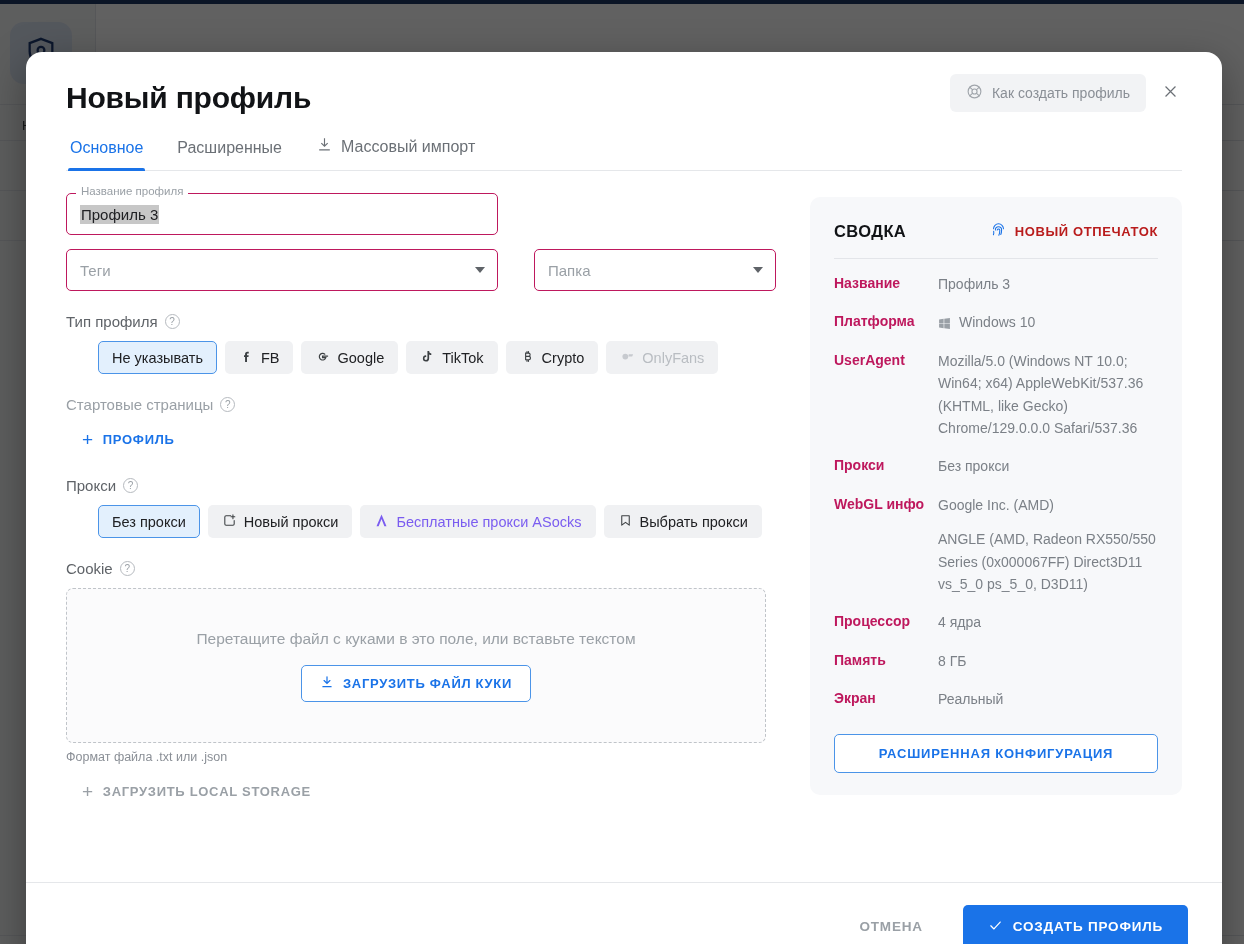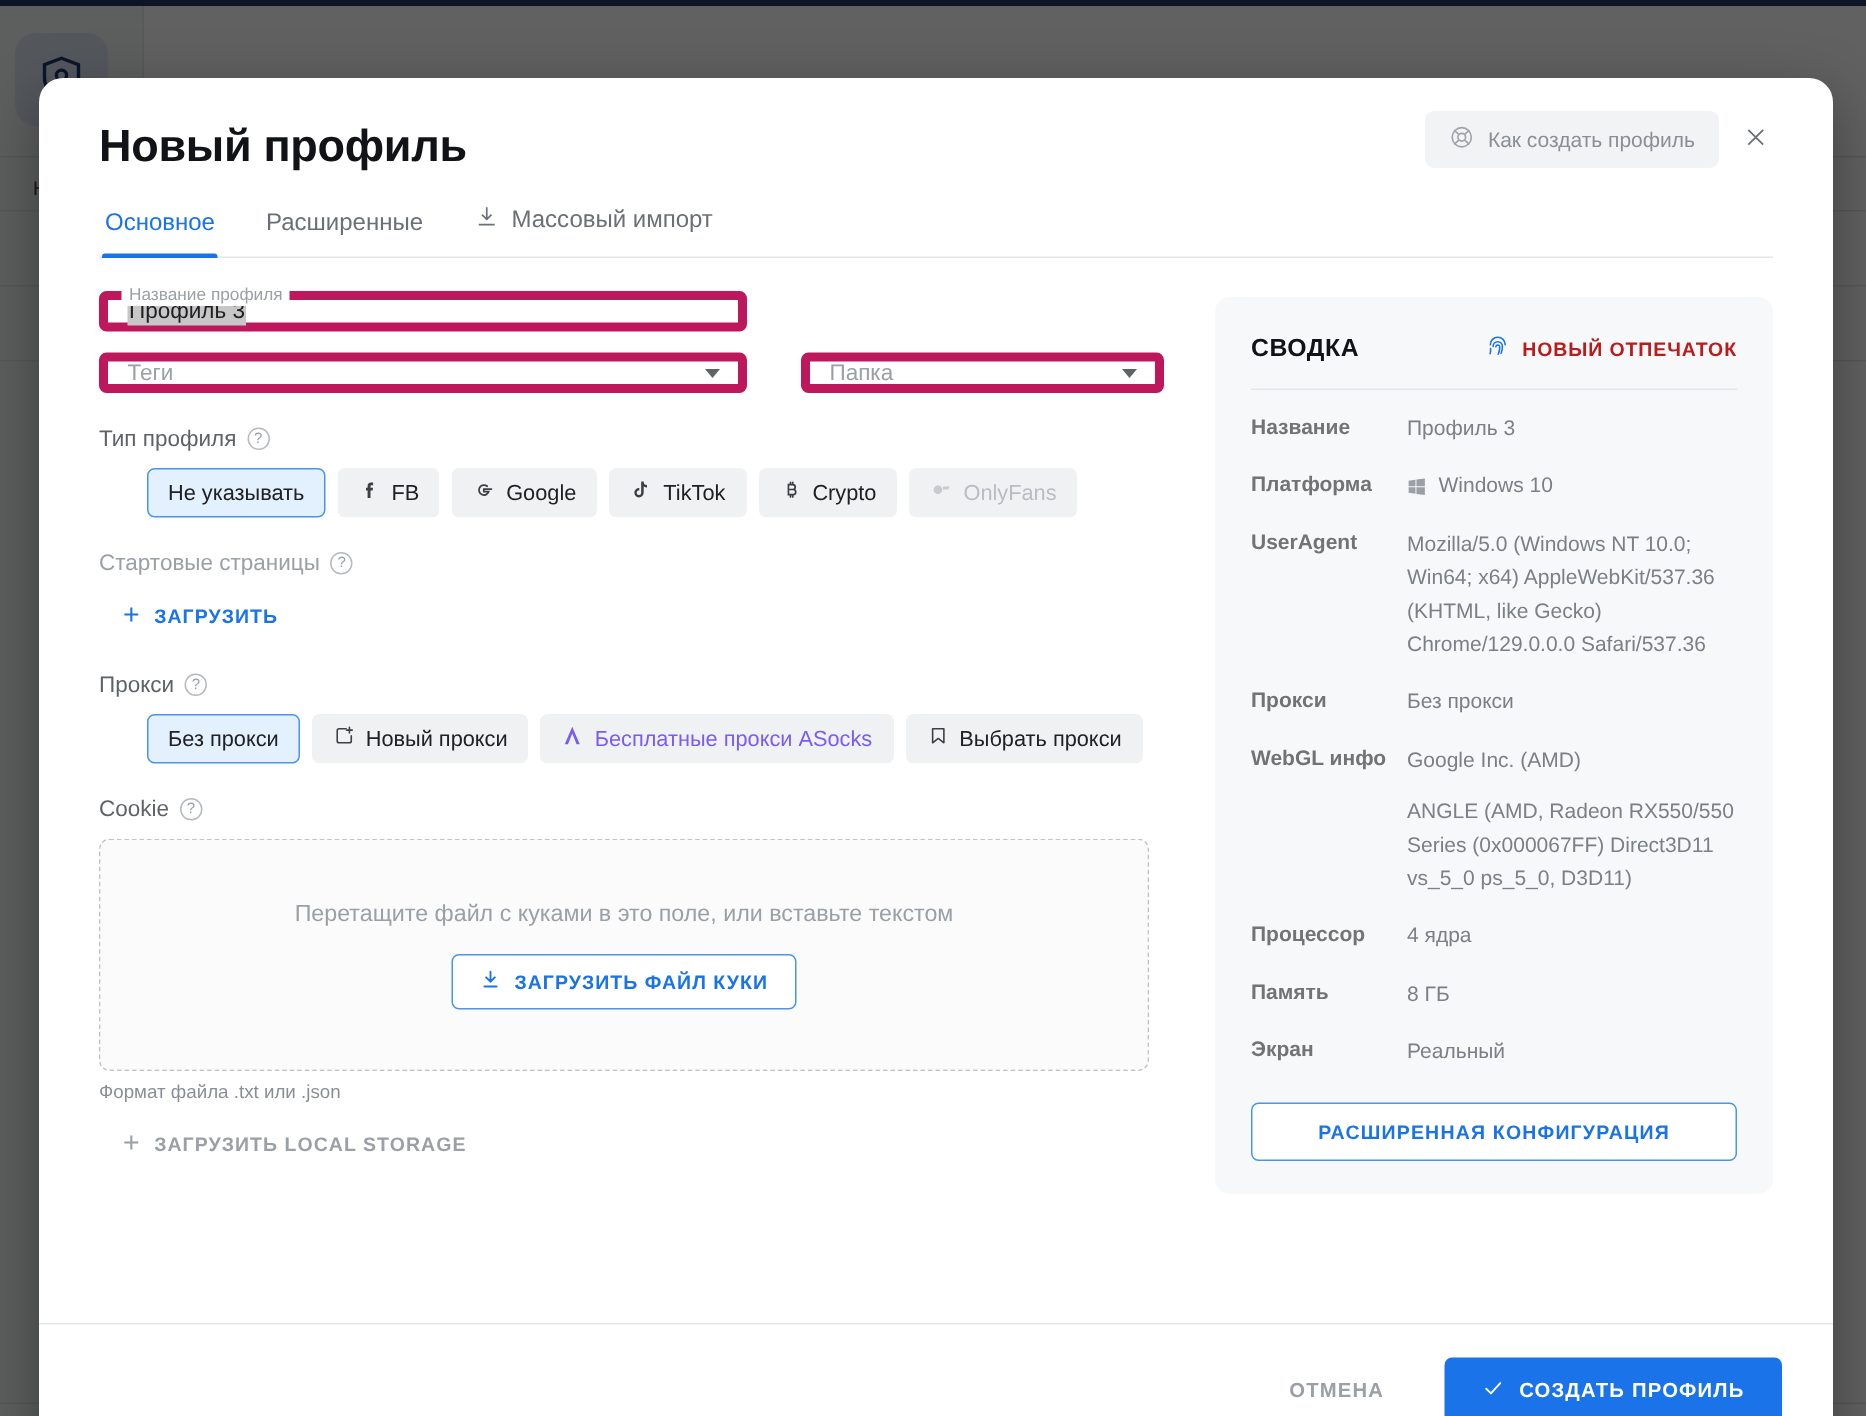--- a/index.html
+++ b/index.html
@@ -123,22 +123,22 @@
     gap: 44px;
     overflow: hidden;
   }
   .col-left { width: 700px; flex: 0 0 auto; }
   .col-right { flex: 1 1 auto; padding-top: 4px; }
 
   
   .field-row { display: flex; gap: 36px; margin-bottom: 14px; }
   .field {
     position: relative;
-    height: 27px;
-    border: 6px solid #be185d;
+    height: 42px;
+    border: 1px solid #be185d;
     border-radius: 5px;
     display: flex; align-items: center;
     padding: 0 13px;
     background: #fff;
     cursor: text;
   }
   .field.w-lg { width: 432px; flex: 0 0 auto; }
   .field.w-sm { width: 242px; flex: 0 0 auto; }
   .field-legend {
     position: absolute; top: -8px; left: 9px;
@@ -243,21 +243,21 @@
     display: flex; align-items: center; gap: 8px;
     background: none; border: none; cursor: pointer; font-family: inherit;
     font-size: 13px; font-weight: 700; letter-spacing: 0.6px;
     color: #b91c1c; padding: 0;
   }
   .fingerprint-btn svg { width: 17px; height: 17px; }
   .summary-rows { padding-top: 6px; }
   .srow { display: flex; padding: 8px 0; align-items: flex-start; }
   .skey {
     width: 104px; flex: 0 0 auto;
-    font-size: 14px; font-weight: 700; color: #737373; line-height: 1.55;
+    font-size: 14px; font-weight: 700; color: #be185d; line-height: 1.55;
   }
   .sval {
     flex: 1 1 auto;
     font-size: 14px; color: #7b8087; line-height: 1.55;
     display: flex; align-items: flex-start; gap: 8px;
   }
   .sval .lines > div { line-height: 1.6; }
   .win-icon { width: 13px; height: 13px; margin-top: 4px; flex: 0 0 auto; }
   .adv-config-btn {
     margin-top: 16px; width: 100%;
@@ -429,21 +429,21 @@
           <span>OnlyFans</span>
         </button>
       </div>
 
       <div class="section-label muted">
         <span>Стартовые страницы</span>
         <span class="q-icon">?</span>
       </div>
       <button class="add-link">
         <span class="plus">+</span>
-        <span>ЗАГРУЗИТЬ</span>
+        <span>ПРОФИЛЬ</span>
       </button>
 
       <div class="section-label">
         <span>Прокси</span>
         <span class="q-icon">?</span>
       </div>
       <div class="chip-group">
         <button class="chip selected">
           <span>Без прокси</span>
         </button>

